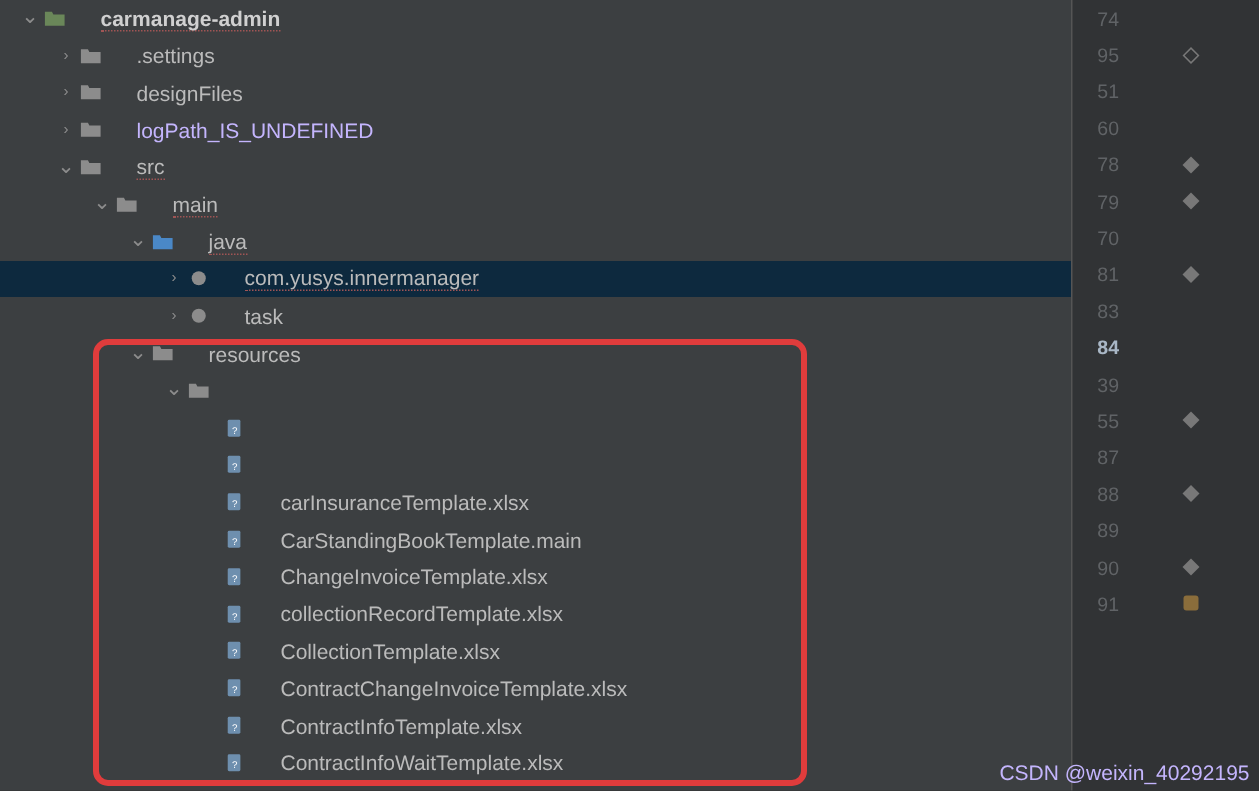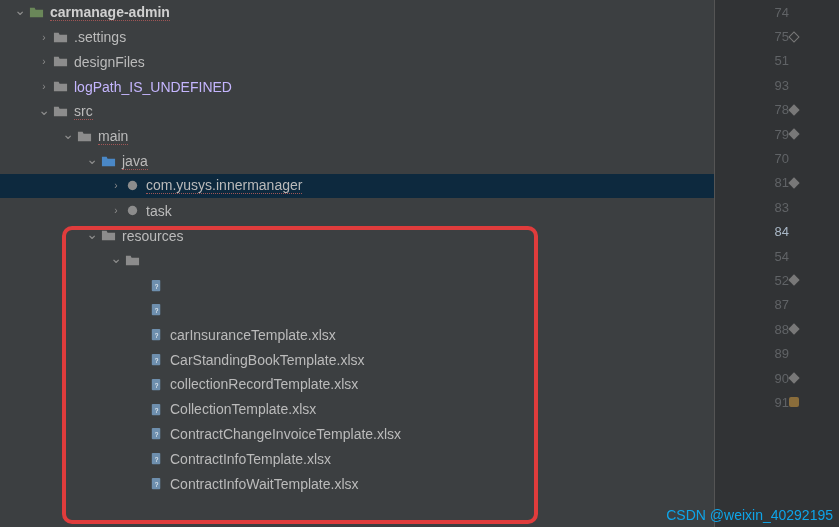--- a/index.html
+++ b/index.html
@@ -28,26 +28,26 @@
     flex: 0 0 125px;
     background: #313335;
     border-left: 1px solid #555;
     position: relative;
   }
   .gutter-line {
     height: 24.4px;
     display: flex;
     align-items: center;
     justify-content: flex-end;
-    padding-right: 50px;
+    padding-right: 93px;
     color: #606366;
     font-size: 13px;
     position: relative;
   }
-  .gutter-line.active { color: #a9b7c6; }
+  .gutter-line.active { color: #a9b7c6; font-weight: bold; }
   .gutter-mark {
     position: absolute;
     right: 38px;
     width: 14px;
     height: 14px;
     display: flex;
     align-items: center;
     justify-content: center;
   }
   .mark-diamond {
@@ -81,39 +81,39 @@
   }
   .icon {
     width: 16px; height: 16px;
     margin-right: 6px;
     display: inline-flex;
     align-items: center;
     justify-content: center;
     flex-shrink: 0;
   }
   .folder-icon svg, .file-icon svg { width: 15px; height: 15px; }
-  .label { color: #bbbbbb; }
+  .label { color: #bbbbbb; margin-left: 17px; }
   .label.bold { font-weight: 600; color: #d0d0d0; }
   .label.warn { color: #c4b5fd; }
   .label.underline { border-bottom: 1px dotted #a05555; }
   .highlight-box {
     position: absolute;
     left: 62px;
     top: 226px;
     width: 476px;
     height: 298px;
     border: 4px solid #e03c3c;
     border-radius: 10px;
     pointer-events: none;
   }
   .watermark {
     position: absolute;
     bottom: 4px;
     right: 6px;
-    color: #0ea5e9;
+    color: #c4b5fd;
     font-size: 14px;
     pointer-events: none;
   }
 </style>
 </head>
 <body>
 
 <div class="container">
   <div class="tree-panel" id="tree-panel">
       <div class="tree-row">
@@ -258,21 +258,32 @@
       </div>
       <div class="tree-row">
         <span class="indent" style="width: 134px;"></span>
         <span class="arrow"></span>
         <span class="icon file-icon">
           <svg viewBox="0 0 16 16">
             <rect x="3" y="2" width="9" height="12" rx="1" fill="#6e8fae"></rect>
             <text x="8" y="12" text-anchor="middle" font-size="7" fill="#fff">?</text>
           </svg>
         </span>
-        <span class="label">CarStandingBookTemplate.xlsx</span>
+        <span class="label">CarStandingBookTemplate.main</span>
+      </div>
+      <div class="tree-row">
+        <span class="indent" style="width: 134px;"></span>
+        <span class="arrow"></span>
+        <span class="icon file-icon">
+          <svg viewBox="0 0 16 16">
+            <rect x="3" y="2" width="9" height="12" rx="1" fill="#6e8fae"></rect>
+            <text x="8" y="12" text-anchor="middle" font-size="7" fill="#fff">?</text>
+          </svg>
+        </span>
+        <span class="label">ChangeInvoiceTemplate.xlsx</span>
       </div>
       <div class="tree-row">
         <span class="indent" style="width: 134px;"></span>
         <span class="arrow"></span>
         <span class="icon file-icon">
           <svg viewBox="0 0 16 16">
             <rect x="3" y="2" width="9" height="12" rx="1" fill="#6e8fae"></rect>
             <text x="8" y="12" text-anchor="middle" font-size="7" fill="#fff">?</text>
           </svg>
         </span>
@@ -322,30 +333,30 @@
         </span>
         <span class="label">ContractInfoWaitTemplate.xlsx</span>
       </div>
       <div class="highlight-box"></div>
     </div>
   <div class="gutter" id="gutter-panel">
       <div class="gutter-line">
         <span>74</span>
       </div>
       <div class="gutter-line">
-        <span>75</span>
+        <span>95</span>
         <span class="gutter-mark">
           <span class="mark-diamond"></span>
         </span>
       </div>
       <div class="gutter-line">
         <span>51</span>
       </div>
       <div class="gutter-line">
-        <span>93</span>
+        <span>60</span>
       </div>
       <div class="gutter-line">
         <span>78</span>
         <span class="gutter-mark">
           <span class="mark-diamond solid"></span>
         </span>
       </div>
       <div class="gutter-line">
         <span>79</span>
         <span class="gutter-mark">
@@ -361,24 +372,24 @@
           <span class="mark-diamond solid"></span>
         </span>
       </div>
       <div class="gutter-line">
         <span>83</span>
       </div>
       <div class="gutter-line active">
         <span>84</span>
       </div>
       <div class="gutter-line">
-        <span>54</span>
-      </div>
-      <div class="gutter-line">
-        <span>52</span>
+        <span>39</span>
+      </div>
+      <div class="gutter-line">
+        <span>55</span>
         <span class="gutter-mark">
           <span class="mark-diamond solid"></span>
         </span>
       </div>
       <div class="gutter-line">
         <span>87</span>
       </div>
       <div class="gutter-line">
         <span>88</span>
         <span class="gutter-mark">

